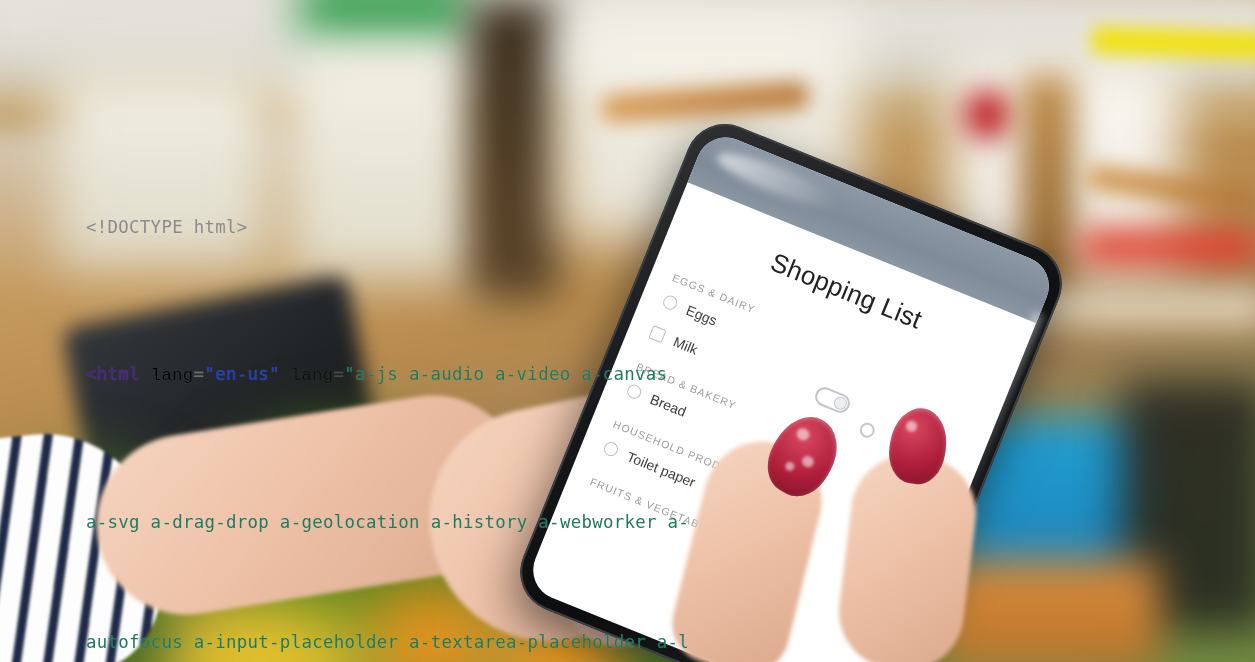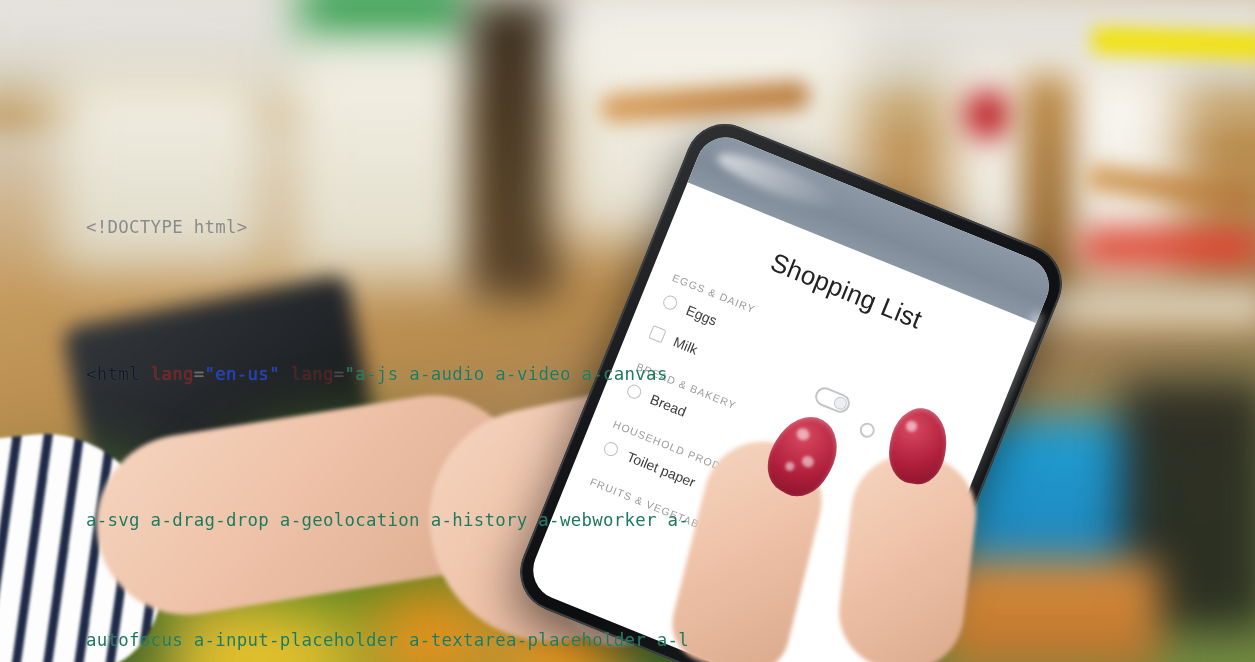--- a/index.html
+++ b/index.html
@@ -44,22 +44,22 @@
     width:620px;
     font-family:"DejaVu Sans Mono","Liberation Mono",monospace;
     font-size:17.4px;
     line-height:26.6px;
     white-space:pre-wrap;
     word-break:break-all;
     letter-spacing:0.3px;
     text-shadow:0 0 1px rgba(255,255,255,.22);
   }
   .code .ln { display:block;margin-top:40px; }
-  .tag      { color:#0f172a; }
-  .attr     { color:#7f1d1d; }
+  .tag      { color:#4c1d95; }
+  .attr     { color:#000000;font-family:Liberation Mono, monospace; }
   .val      { color:#1a3fd6; }
   .cls      { color:#1d7a5e; }
   .doctype  { color:#8a8a8a; }
   .punct    { color:#6d6d6d; }
   .dim      { opacity:.55; }
 
   .code .l1  { padding-left:0px; }
 
   
   #phone {

